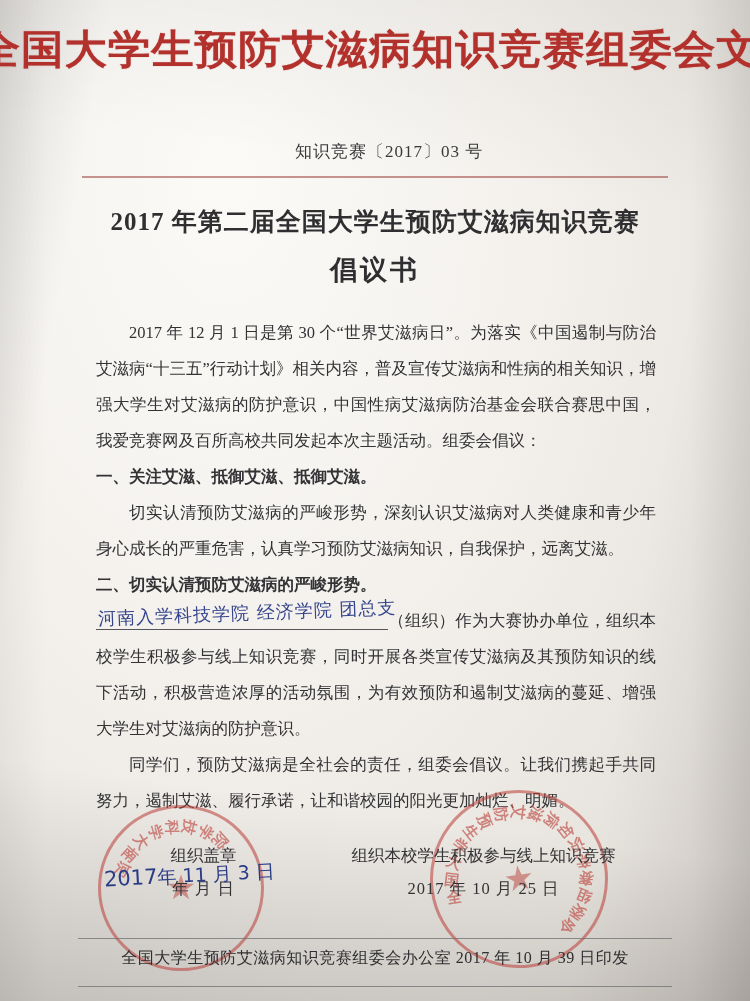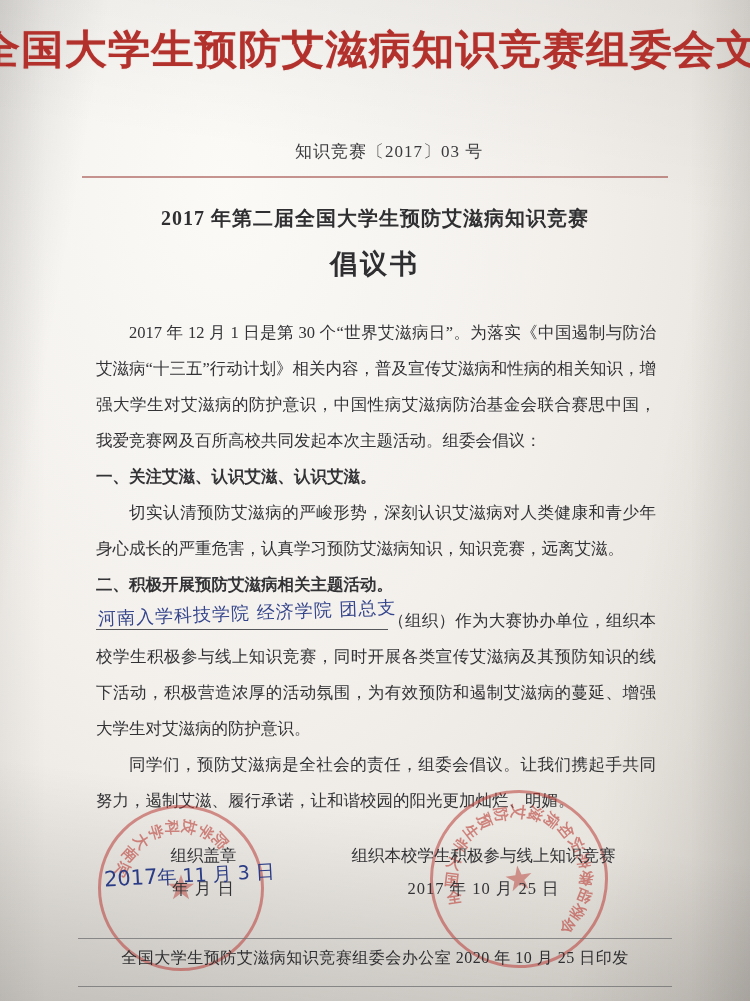--- a/index.html
+++ b/index.html
@@ -90,21 +90,21 @@
   
   .doc-title {
     position: absolute;
     top: 205px;
     left: 0; right: 0;
     text-align: center;
     z-index: 6;
     color: #2f2f31;
   }
   .doc-title .l1 {
-    font-size: 20px;
+    font-size: 25px;
     font-weight: bold;
     letter-spacing: 1px;
     white-space: nowrap;
   }
   .doc-title .l2 {
     margin-top: 14px;
     font-size: 27px;
     font-weight: bold;
     letter-spacing: 3px;
   }
@@ -251,23 +251,23 @@
   <div class="doc-number">知识竞赛〔2017〕03 号</div>
   <div class="red-rule"></div>
 
   <div class="doc-title">
     <div class="l1">2017 年第二届全国大学生预防艾滋病知识竞赛</div>
     <div class="l2">倡议书</div>
   </div>
 
   <div class="doc-body">
     <p class="indent">2017 年 12 月 1 日是第 30 个“世界艾滋病日”。为落实《中国遏制与防治艾滋病“十三五”行动计划》相关内容，普及宣传艾滋病和性病的相关知识，增强大学生对艾滋病的防护意识，中国性病艾滋病防治基金会联合赛思中国，我爱竞赛网及百所高校共同发起本次主题活动。组委会倡议：</p>
-    <p class="b">一、关注艾滋、认识艾滋、认识艾滋。</p>
-    <p class="indent">切实认清预防艾滋病的严峻形势，深刻认识艾滋病对人类健康和青少年身心成长的严重危害，认真学习预防艾滋病知识，知识竞赛，远离艾滋。</p>
-    <p class="b">二、积极开展预防艾滋病相关主题活动。</p>
+    <p class="b">一、关注艾滋、抵御艾滋、抵御艾滋。</p>
+    <p class="indent">切实认清预防艾滋病的严峻形势，深刻认识艾滋病对人类健康和青少年身心成长的严重危害，认真学习预防艾滋病知识，自我保护，远离艾滋。</p>
+    <p class="b">二、切实认清预防艾滋病的严峻形势。</p>
     <p><span class="fill-line"><span class="handwriting">河南入学科技学院 经济学院 团总支</span></span><span>（组织）作为大赛协办单位，组织本校学生积极参与线上知识竞赛，同时开展各类宣传艾滋病及其预防知识的线下活动，积极营造浓厚的活动氛围，为有效预防和遏制艾滋病的蔓延、增强大学生对艾滋病的防护意识。</span></p>
     <p class="indent">同学们，预防艾滋病是全社会的责任，组委会倡议。让我们携起手共同努力，遏制艾滋、履行承诺，让和谐校园的阳光更加灿烂、明媚。</p>
   </div>
 
   <div class="seal" id="seal-left">
     <div class="seal-text">
       <span style="transform:rotate(-64deg) translate(0,-68px) rotate(90deg)">河</span>
       <span style="transform:rotate(-48deg) translate(0,-68px) rotate(90deg)">南</span>
       <span style="transform:rotate(-32deg) translate(0,-68px) rotate(90deg)">大</span>
       <span style="transform:rotate(-16deg) translate(0,-68px) rotate(90deg)">学</span>
@@ -310,16 +310,16 @@
         <div class="hand-date"><span class="num">2017</span><span>年 11 月 3 日</span></div>
       </div>
       <div class="sign-right">
         <div>组织本校学生积极参与线上知识竞赛</div>
         <div class="sign-date">2017 年 10 月 25 日</div>
       </div>
     </div>
   </div>
 
   <div class="footer-rule top"></div>
-  <div class="footer-text">全国大学生预防艾滋病知识竞赛组委会办公室 2020 年 10 月 25 日印发</div>
+  <div class="footer-text">全国大学生预防艾滋病知识竞赛组委会办公室 2017 年 10 月 39 日印发</div>
   <div class="footer-rule bottom"></div>
 
 </div>
 
 </body></html>

